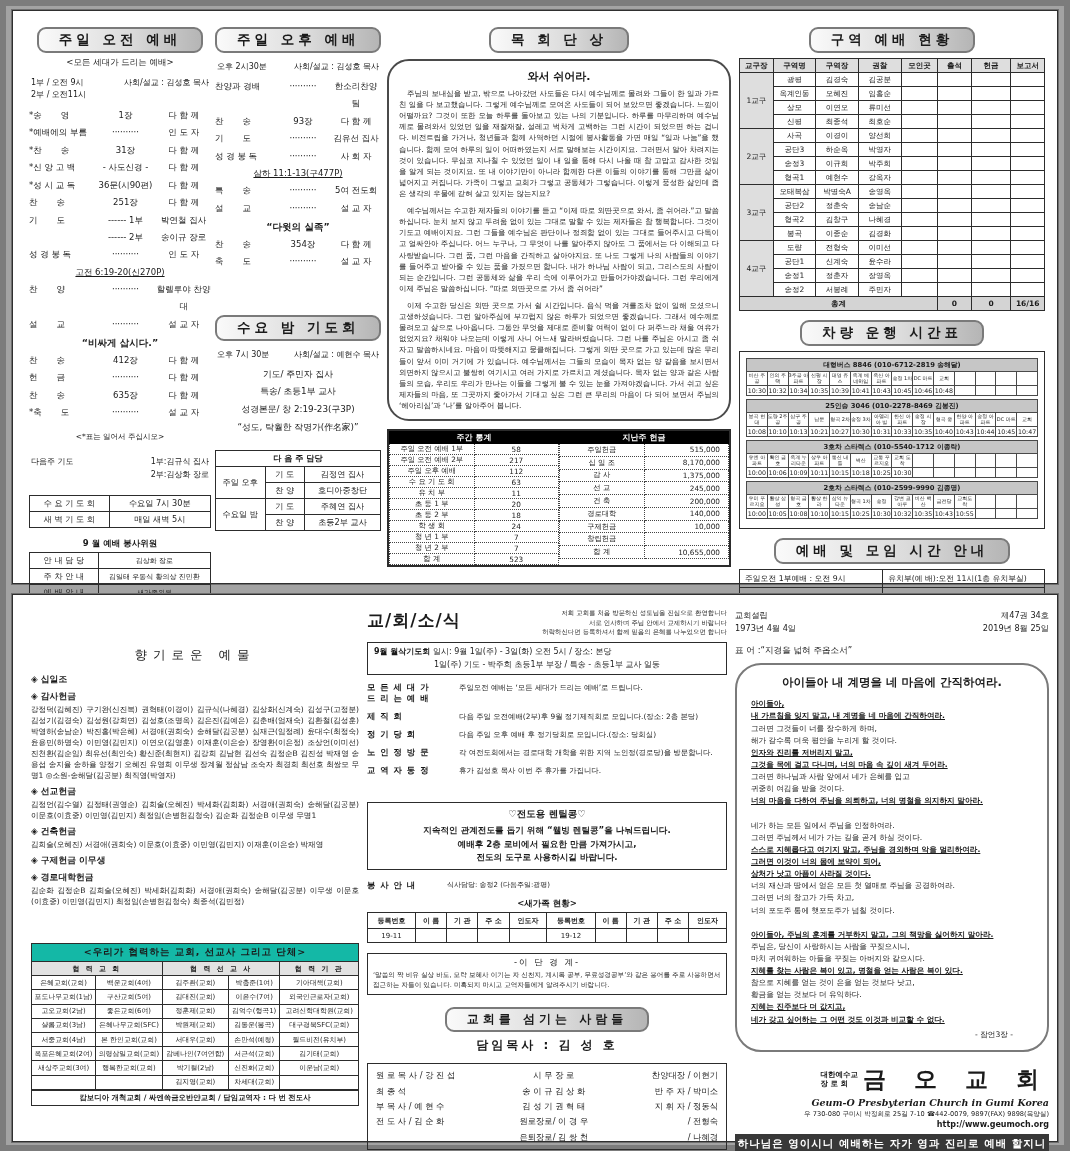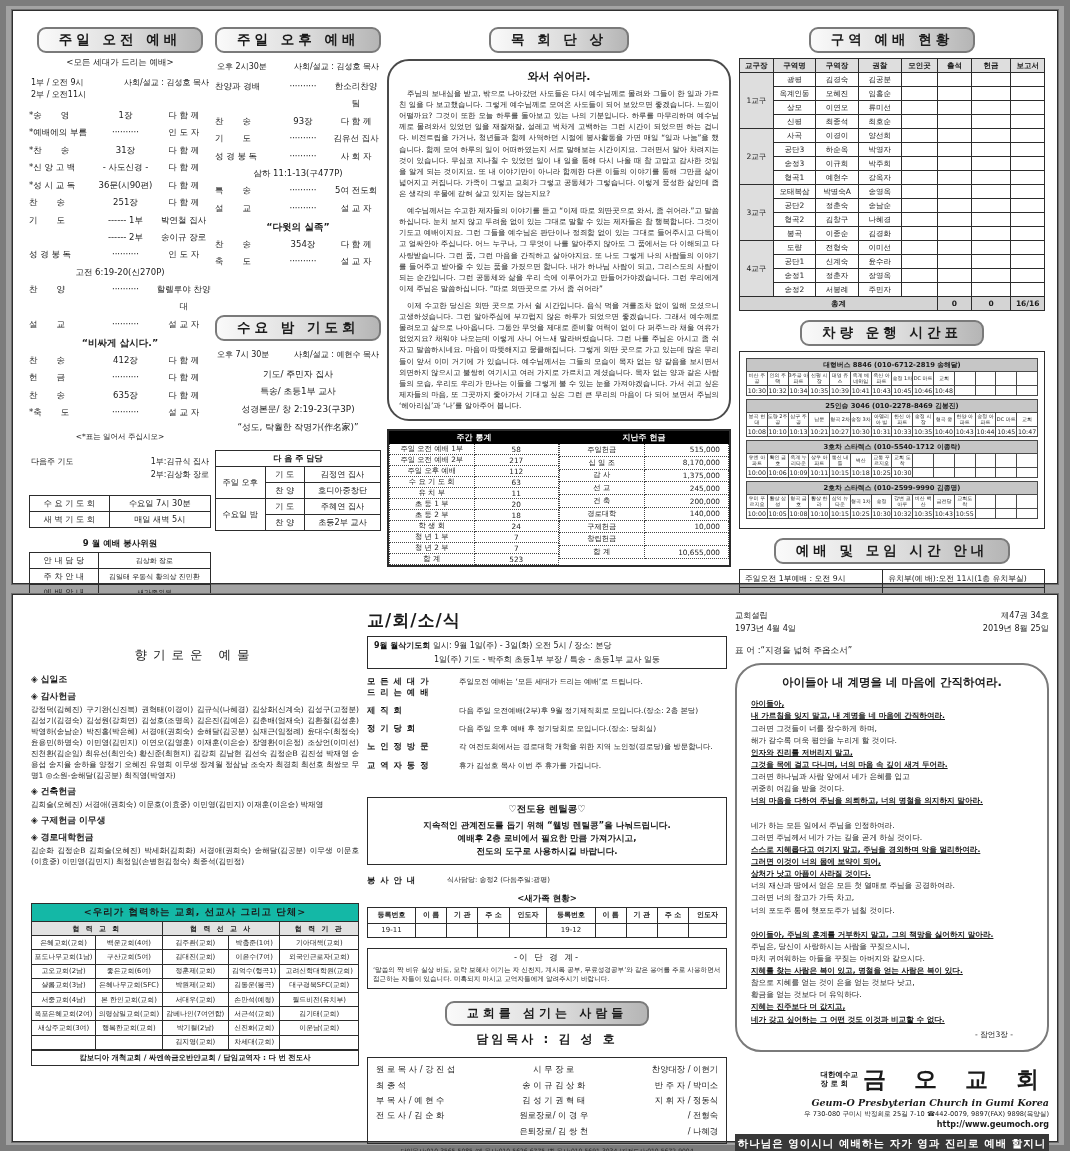--- a/index.html
+++ b/index.html
@@ -142,21 +142,21 @@
         <span class="wa"></span>
         <span class="wb">------ 2부</span>
         <span class="wc">송이규 장로</span>
       </div>
         <div class="wrow">
         <span class="wa">성 경 봉 독</span>
         <span class="wb">··········</span>
         <span class="wc">인 도 자</span>
       </div>
     </div>
-    <div class="wide-center" style="font-weight:normal;font-size:8.5px;">고전 6:19-20(신270P)</div>
+    <div class="wide-center" style="font-weight:normal;font-size:8.5px;text-decoration:underline;">고전 6:19-20(신270P)</div>
     <div>
       <div class="wrow">
         <span class="wa">찬       양</span>
         <span class="wb">··········</span>
         <span class="wc">할렐루야 찬양대</span>
       </div>
         <div class="wrow">
         <span class="wa">설       교</span>
         <span class="wb">··········</span>
         <span class="wc">설 교 자</span>
@@ -242,21 +242,21 @@
         <span class="wa">기       도</span>
         <span class="wb">··········</span>
         <span class="wc">김유선 집사</span>
       </div>
         <div class="wrow">
         <span class="wa">성 경 봉 독</span>
         <span class="wb">··········</span>
         <span class="wc">사 회 자</span>
       </div>
     </div>
-    <div class="wide-center" style="font-weight:normal;font-size:8.5px;">삼하 11:1-13(구477P)</div>
+    <div class="wide-center" style="font-weight:normal;font-size:8.5px;text-decoration:underline;">삼하 11:1-13(구477P)</div>
     <div>
       <div class="wrow">
         <span class="wa">특       송</span>
         <span class="wb">··········</span>
         <span class="wc">5여 전도회</span>
       </div>
         <div class="wrow">
         <span class="wa">설       교</span>
         <span class="wb">··········</span>
         <span class="wc">설 교 자</span>
@@ -806,20 +806,24 @@
     <div class="offer-title">향기로운 예물</div>
     <div>
       <div>
         <div class="sec-h">◈ 십일조</div>
       </div>
         <div>
         <div class="sec-h">◈ 감사헌금</div>
         <div class="sec-t">강정덕(김혜진)  구기완(신진복)  권혁태(이경이)  김규식(나혜경)  김상화(신계숙)  김성구(고정분)  김성기(김경숙)  김성원(강희연)  김성호(조명옥)  김은진(김예은)  김춘배(엄재숙)  김환철(김성훈)  박영하(송남순)  박진홍(박은혜)  서경애(권희숙)  송해달(김공분) 심재근(임정례) 윤대수(최정숙) 윤용민(하명숙) 이민영(김민지) 이연오(김영훈) 이재훈(이은승) 장영환(이은정) 조상언(이미선) 진천환(김순임) 최유선(최인숙) 황신준(최현지) 김강희 김남현 김선숙 김정순B 김진성 박재영 송용섭 송지율 송하율 양정기 오혜진 유영희 이무생 장계월 정삼남 조숙자 최경희 최선호 최쌍모 무명1 ◎소원-송해달(김공분) 최직영(박영자)</div>
       </div>
         <div>
+        <div class="sec-h">◈ 선교헌금</div>
+        <div class="sec-t">김정언(김수열)  김정태(권영순)  김희술(오혜진)  박세화(김희화)  서경애(권희숙)  송해달(김공분) 이문호(이효중) 이민영(김민지) 최정임(손병헌김청숙) 김순화 김정순B 이무생 무명1</div>
+      </div>
+        <div>
         <div class="sec-h">◈ 건축헌금</div>
         <div class="sec-t">김희술(오혜진)  서경애(권희숙)  이문호(이효중)  이민영(김민지)  이재훈(이은승) 박재영</div>
       </div>
         <div>
         <div class="sec-h">◈ 구제헌금  이무생</div>
         <div class="sec-t"></div>
       </div>
         <div>
         <div class="sec-h">◈ 경로대학헌금</div>
         <div class="sec-t">김순화 김정순B 김희술(오혜진) 박세화(김희화) 서경애(권희숙) 송해달(김공분) 이무생 이문호(이효중) 이민영(김민지) 최정임(손병헌김청숙) 최종석(김민정)</div>
@@ -895,20 +899,25 @@
           </tr>
         </tbody>
       </table>
       <div class="coop-foot">캄보디아 개척교회 / 싸엔쏙금오반얀교회 / 담임교역자 : 다 번 전도사</div>
     </div>
   </div>
 
   <div class="col" style="left:354px;top:14px;width:360px;">
     <div class="news-head">
       <div class="news-logo">교/회/소/식</div>
+      <div class="welcome">
+        <div>저희 교회를 처음 방문하신 성도님을 진심으로 환영합니다</div>
+          <div>서로 인사하며 주님 안에서 교제하시기 바랍니다</div>
+          <div>허락하신다면 등록하셔서 함께 믿음의 은혜를 나누었으면 합니다</div>
+      </div>
     </div>
     <div class="news-box">
       <div><b>9월 월삭기도회</b>
         <span>일시: 9월 1일(주) - 3일(화) 오전 5시 / 장소: 본당</span></div>
       <div style="text-align:center;">1일(주) 기도 - 박주희 초등1부 부장 / 특송 - 초등1부 교사 일동</div>
     </div>
     <div>
       <div class="news-row">
         <div class="news-l">모 든 세 대 가
 드 리 는 예 배</div>

